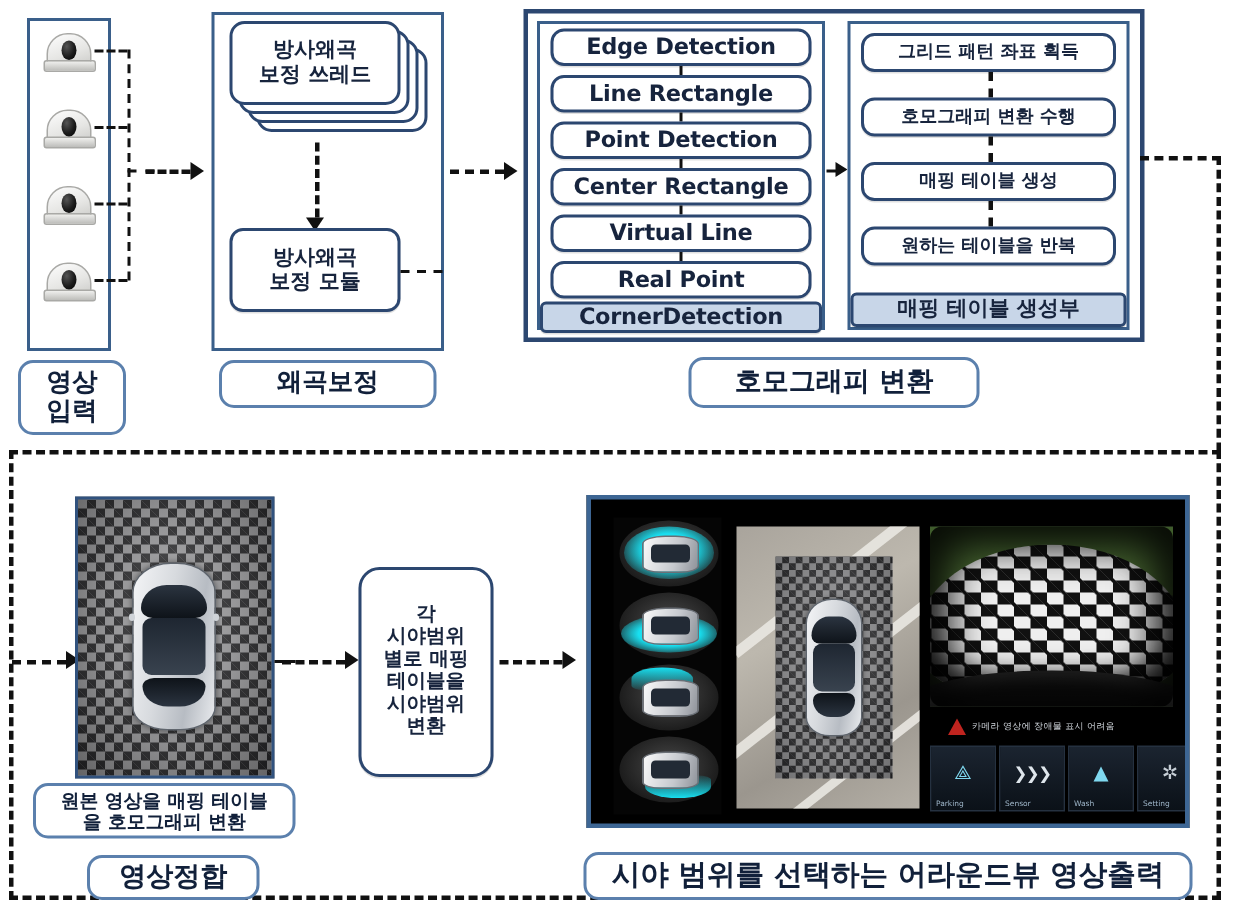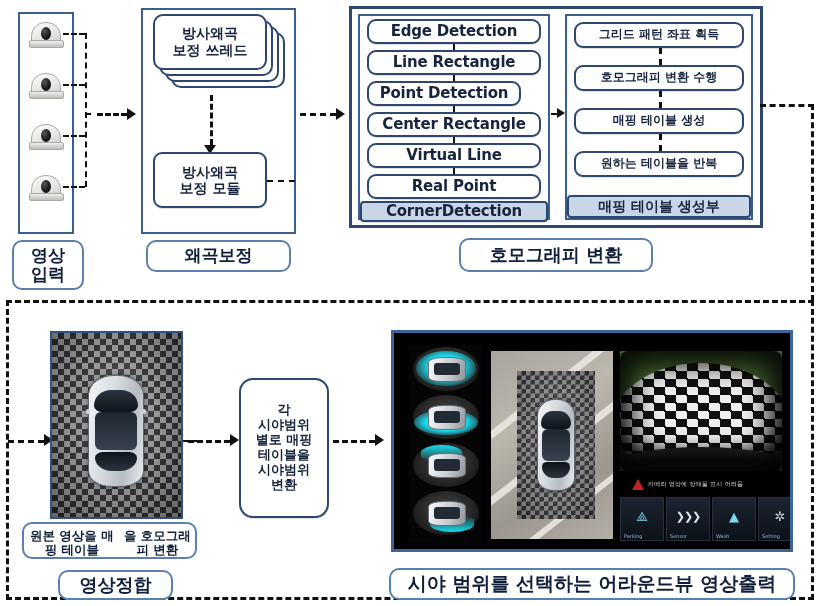--- a/index.html
+++ b/index.html
@@ -271,21 +271,21 @@
 <div class="gframe" style="left:358px;top:14px;width:192px;height:206px;"></div>
 
 <div class="pbox en" style="left:367px;top:19px;width:174px;height:25px;font-size:15px;">
   <span>Edge Detection</span>
 </div>
 <div class="dline-v thin" style="left:453px;top:44px;height:6px;"></div>
 <div class="pbox en" style="left:367px;top:50px;width:174px;height:25px;font-size:15px;">
   <span>Line Rectangle</span>
 </div>
 <div class="dline-v thin" style="left:453px;top:75px;height:6px;"></div>
-<div class="pbox en" style="left:367px;top:81px;width:154px;height:25px;font-size:15px;">
+<div class="pbox en" style="left:367px;top:81px;width:174px;height:25px;font-size:15px;">
   <span>Point Detection</span>
 </div>
 <div class="dline-v thin" style="left:453px;top:106px;height:6px;"></div>
 <div class="pbox en" style="left:367px;top:112px;width:174px;height:25px;font-size:15px;">
   <span>Center Rectangle</span>
 </div>
 <div class="dline-v thin" style="left:453px;top:137px;height:6px;"></div>
 <div class="pbox en" style="left:367px;top:143px;width:174px;height:25px;font-size:15px;">
   <span>Virtual Line</span>
 </div>
@@ -340,21 +340,21 @@
     <div class="shell"></div>
     <div class="wind-f"></div>
     <div class="roof"></div>
     <div class="wind-r"></div>
     <div class="mirror l"></div>
     <div class="mirror r"></div>
   </div>
 </div>
 <div class="dline-h thin" style="left:183px;top:440px;width:14px;"></div>
 
-<div class="caption" style="left:22px;top:522px;width:175px;height:37px;font-size:12.5px;flex-direction:row;align-items:flex-end;">
+<div class="caption" style="left:22px;top:522px;width:175px;height:37px;font-size:12.5px;flex-direction:column;">
   <span>원본 영상을 매핑 테이블</span>
   <span>을 호모그래피 변환</span>
 </div>
 
 <div class="caption" style="left:58px;top:570px;width:115px;height:30px;font-size:18px;">
   <span>영상정합</span>
 </div>
 
 <div class="dline-h" style="left:188px;top:440px;width:42px;"></div>
 <div class="arrow-r" style="left:230px;top:434px;"></div>

